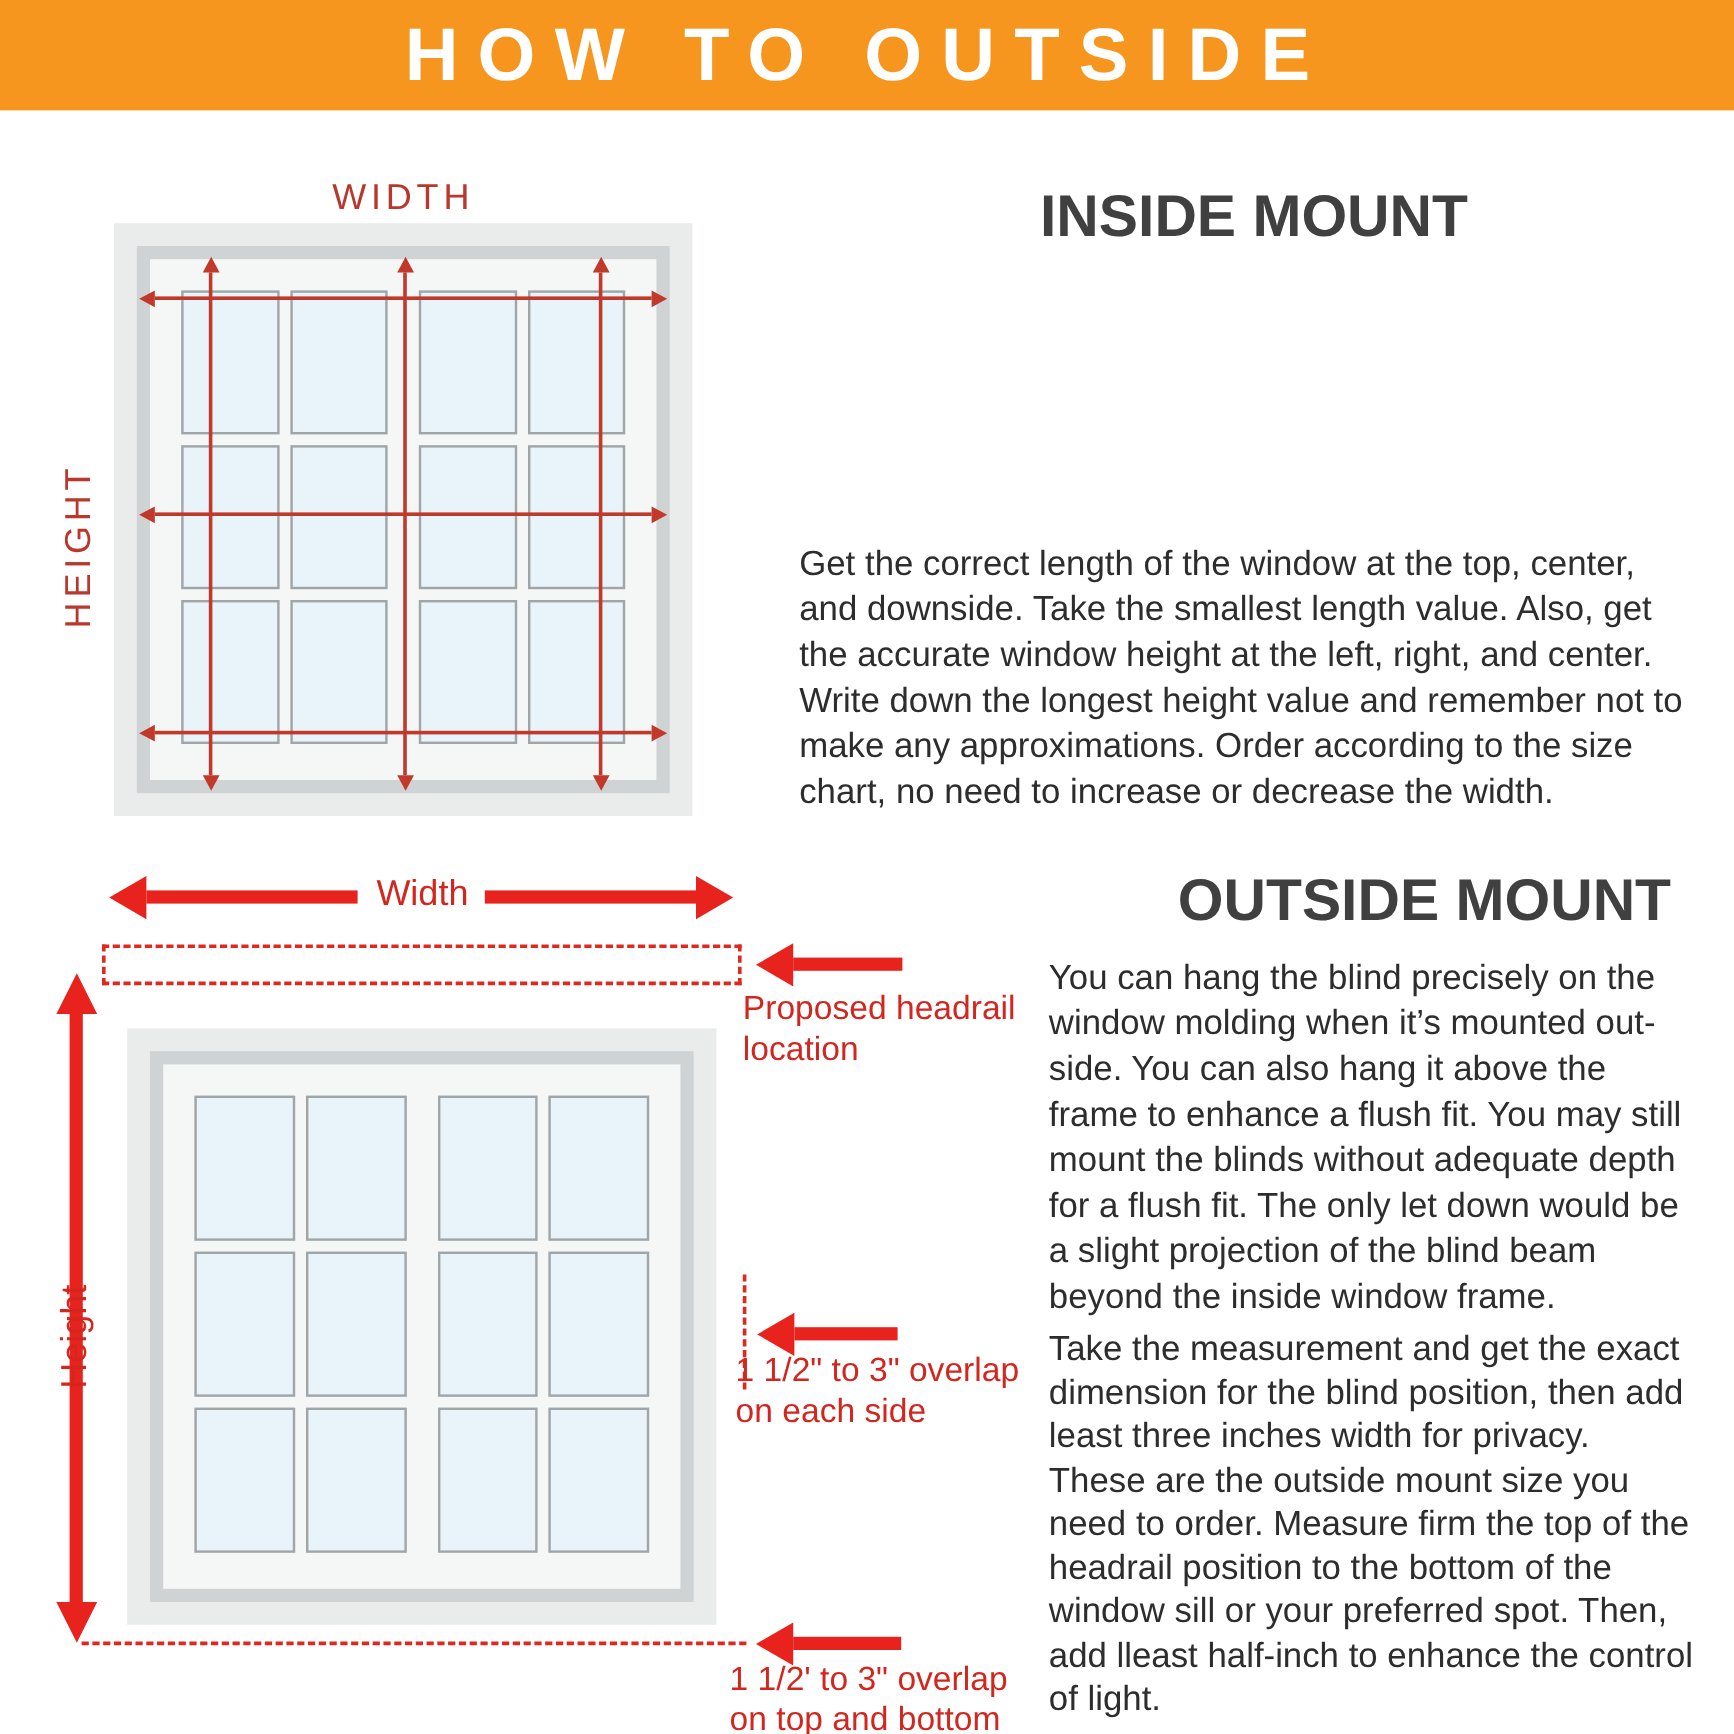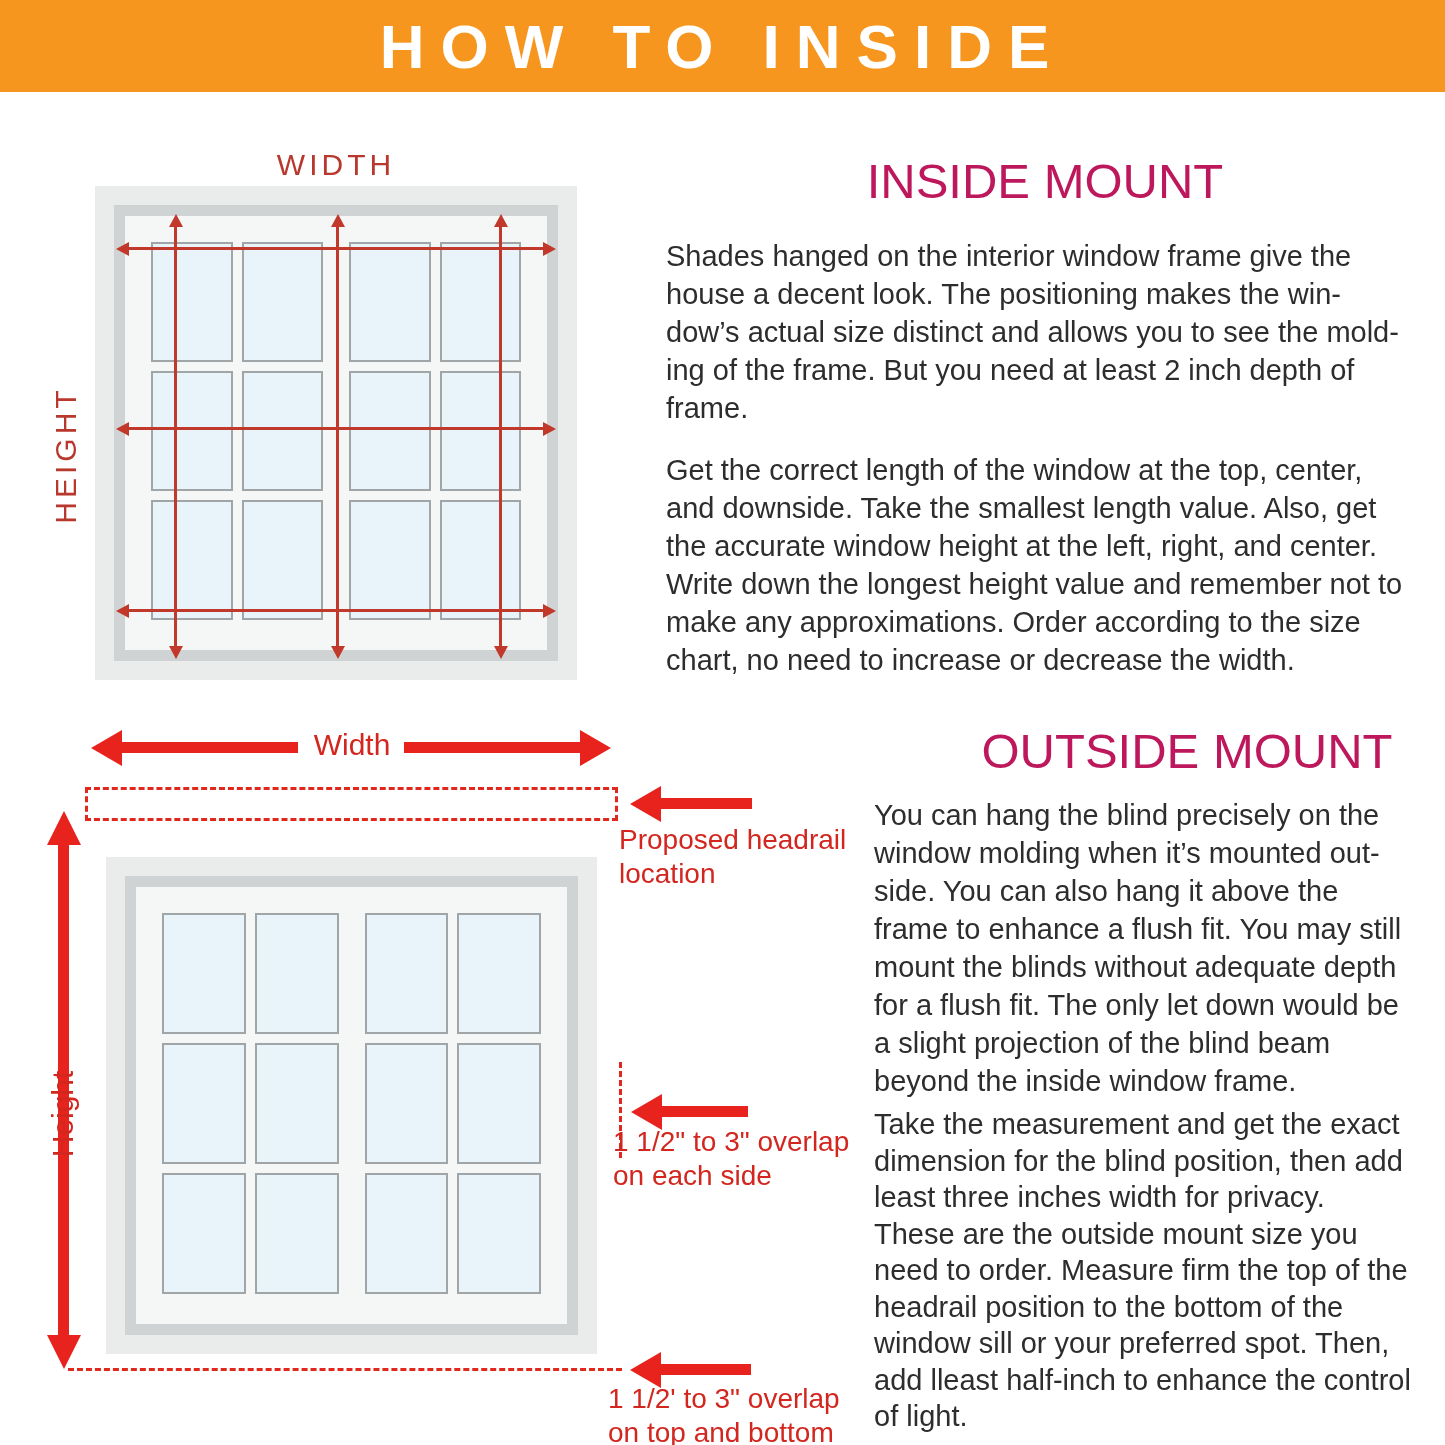--- a/index.html
+++ b/index.html
@@ -5,21 +5,21 @@
   html,body{margin:0;padding:0;background:#fff;}
   #canvas{position:relative;width:1445px;height:1445px;background:#ffffff;overflow:hidden;
           font-family:"Liberation Sans", sans-serif;}
   .abs{position:absolute;}
 
   
   .banner{left:0;top:0;width:1445px;height:92px;background:#F6961E;display:flex;align-items:center;justify-content:center;}
   .banner h1{margin:0;color:#ffffff;font-size:62px;font-weight:700;letter-spacing:16px;white-space:pre;}
 
   
-  .mount-heading{color:#be185d;font-weight:400;font-size:49px;text-align:center;letter-spacing:0;}
+  .mount-heading{color:#404040;font-weight:700;font-size:49px;text-align:center;letter-spacing:0;}
   .para{color:#2d2d2d;font-size:29px;line-height:38px;white-space:pre;}
 
   
   .window{background:#EAECEC;}
   .w-mid{position:absolute;inset:19px;background:#D0D3D4;}
   .w-inner{position:absolute;inset:30px;background:#F5F7F7;}
   .w-panes{position:absolute;left:56px;right:56px;top:56px;bottom:60px;display:flex;gap:26px;}
   .sash{flex:1;display:grid;grid-template-columns:1fr 1fr;grid-template-rows:1fr 1fr 1fr;gap:9px;}
   .pane{background:#E8F4FA;border:2px solid #A0A5A7;}
 
@@ -53,21 +53,21 @@
   .dashed-vline{border-left:3px dashed #E0281E;width:0;}
   .dashed-hline{border-top:3px dashed #E0281E;height:0;}
   .rot{transform:rotate(-90deg);transform-origin:center center;text-align:center;white-space:pre;}
 </style>
 </head>
 <body>
 
 <div id="canvas">
 
   <header class="abs banner">
-    <h1>HOW TO INSIDE</h1>
+    <h1>HOW TO OUTSIDE</h1>
   </header>
 
   <section class="abs" style="left:0;top:0;width:1445px;height:1445px;">
 
     <div class="abs meas-label" style="left:186px;top:148px;width:300px;">WIDTH</div>
 
     <div class="abs meas-label rot" style="left:-19px;top:438px;width:170px;">HEIGHT</div>
 
     <div class="abs window" style="left:95px;top:186px;width:482px;height:494px;">
       <div class="w-mid"></div>
@@ -114,25 +114,20 @@
       <span class="td"></span>
     </div>
     <div class="abs thin-v" style="left:499px;top:227px;height:419px;">
       <span class="tu"></span>
       <span class="td"></span>
     </div>
   </section>
 
   <section class="abs" style="left:0;top:0;width:1445px;height:1445px;">
     <h2 class="abs mount-heading" style="left:795px;top:153px;width:500px;margin:0;">INSIDE MOUNT</h2>
-    <p class="abs para" style="left:666px;top:237px;margin:0;">Shades hanged on the interior window frame give the
-house a decent look. The positioning makes the win-
-dow’s actual size distinct and allows you to see the mold-
-ing of the frame. But you need at least 2 inch depth of
-frame.</p>
     <p class="abs para" style="left:666px;top:451px;margin:0;">Get the correct length of the window at the top, center,
 and downside. Take the smallest length value. Also, get
 the accurate window height at the left, right, and center.
 Write down the longest height value and remember not to
 make any approximations. Order according to the size
 chart, no need to increase or decrease the width.</p>
   </section>
 
   <section class="abs" style="left:0;top:0;width:1445px;height:1445px;">
 

